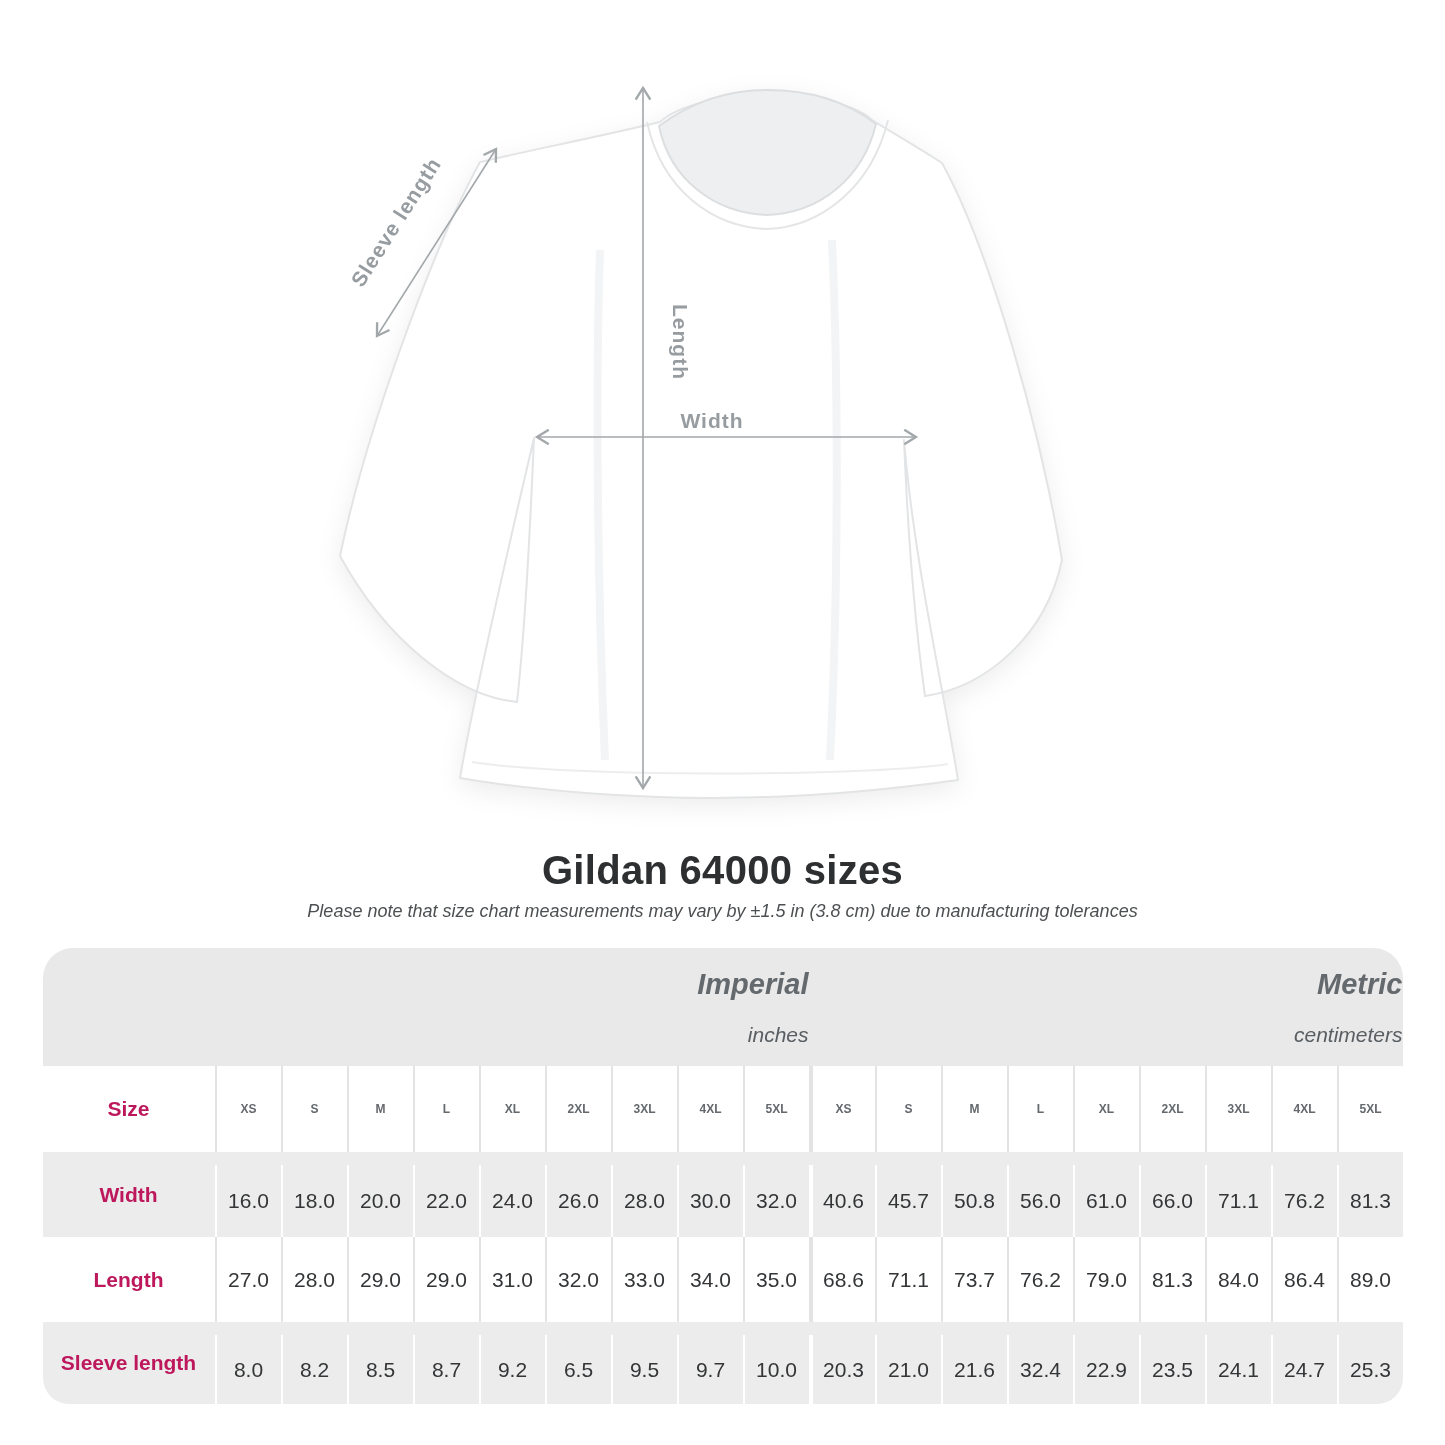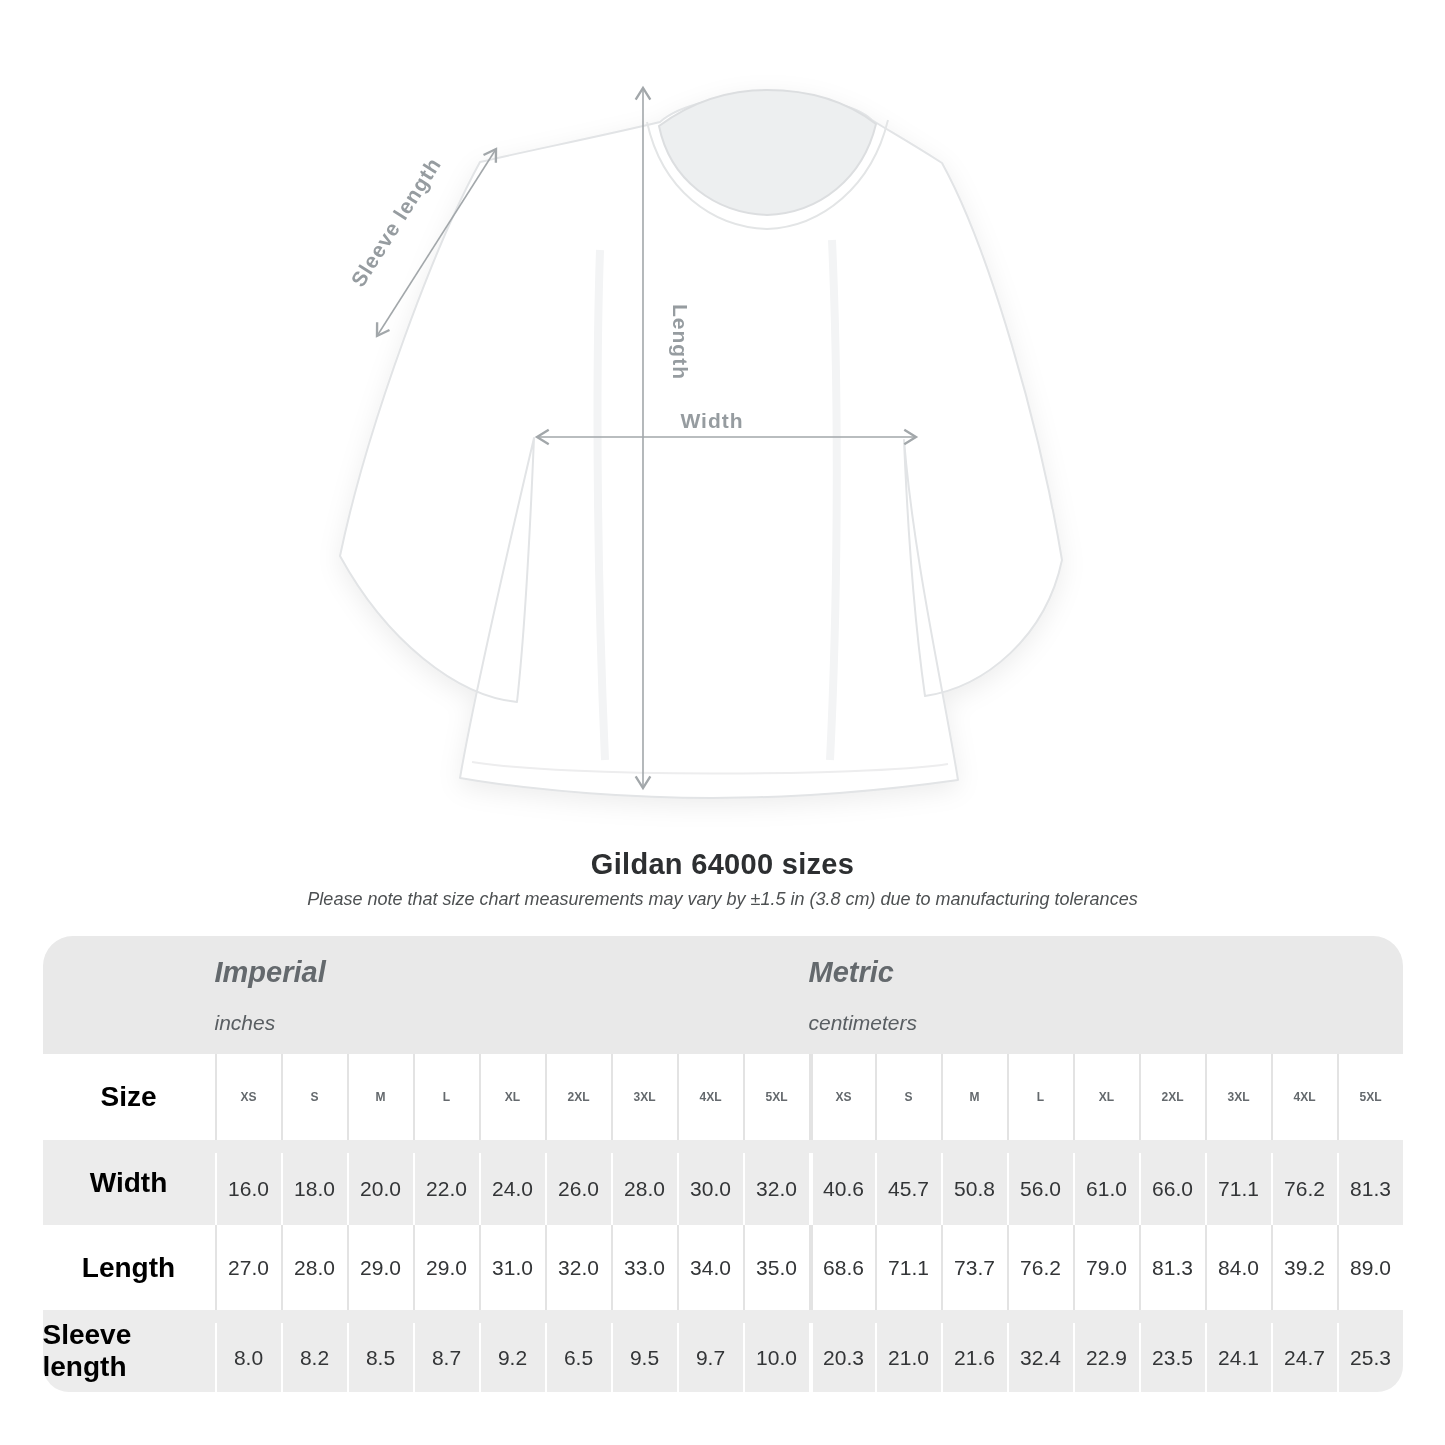--- a/index.html
+++ b/index.html
@@ -1,43 +1,43 @@
 <!DOCTYPE html>
 <html><head>
 <meta charset="utf-8">
 <style>
   html,body{margin:0;padding:0;background:#ffffff;}
   body{width:1445px;height:1445px;font-family:"Liberation Sans",sans-serif;overflow:hidden;}
 
   .shirt-figure{position:relative;width:1445px;height:842px;}
 
-  .page-title{margin:6px 0 0 0;text-align:center;font-size:29px;font-weight:bold;
+  .page-title{margin:6px 0 0 0;text-align:center;font-size:40px;font-weight:bold;
     color:#2d2f31;letter-spacing:.3px;}
   .page-subtitle{margin:8px 0 0 0;text-align:center;font-size:18px;font-style:italic;
     color:#4d5052;}
 
   .size-table{width:1360px;margin:26px auto 0 auto;border-radius:30px 30px 26px 26px;
     overflow:hidden;}
   .tr{display:grid;grid-template-columns:172px repeat(18,1fr);}
 
   .band{height:118px;background:#e9e9e9;}
-  .band-group{display:flex;flex-direction:column;align-items:flex-start;justify-content:center;}
+  .band-group{display:flex;flex-direction:column;align-items:flex-end;justify-content:center;}
   .band-imperial{grid-column:2 / span 9;}
   .band-metric{grid-column:11 / span 9;}
   .band-title{font-size:29px;font-weight:bold;font-style:italic;color:#64696d;}
   .band-unit{font-size:21px;font-style:italic;color:#595e62;margin-top:22px;}
 
   .cell{display:flex;align-items:center;justify-content:center;}
   .row-size{height:86px;background:#ffffff;}
   .row-data{height:85px;}
   .row-white{background:#ffffff;}
   .row-gray{background:#ececec;}
   .row-last{height:82px;}
 
-  .row-label{font-size:28px;font-weight:bold;color:#000000;}
+  .row-label{font-size:21px;font-weight:bold;color:#be185d;}
   .size-head{font-size:12px;font-weight:bold;color:#64696d;}
   .val{font-size:21px;color:#333537;}
 
   
   .row-white .sep{border-left:2px solid #e3e3e3;}
   .row-gray  .sep{border-left:2px solid #ffffff;margin-top:13px;}
   .row-white .mstart{border-left-width:4px;}
   .row-gray  .mstart{border-left-width:4px;}
 </style>
 </head>
@@ -165,21 +165,21 @@
     <div class="cell val sep">33.0</div>
     <div class="cell val sep">34.0</div>
     <div class="cell val sep">35.0</div>
     <div class="cell val sep mstart">68.6</div>
     <div class="cell val sep">71.1</div>
     <div class="cell val sep">73.7</div>
     <div class="cell val sep">76.2</div>
     <div class="cell val sep">79.0</div>
     <div class="cell val sep">81.3</div>
     <div class="cell val sep">84.0</div>
-    <div class="cell val sep">39.2</div>
+    <div class="cell val sep">86.4</div>
     <div class="cell val sep">89.0</div>
   </div>
 
   <div class="tr row-data row-last row-gray">
     <div class="cell row-label">Sleeve length</div>
     <div class="cell val sep">8.0</div>
     <div class="cell val sep">8.2</div>
     <div class="cell val sep">8.5</div>
     <div class="cell val sep">8.7</div>
     <div class="cell val sep">9.2</div>

